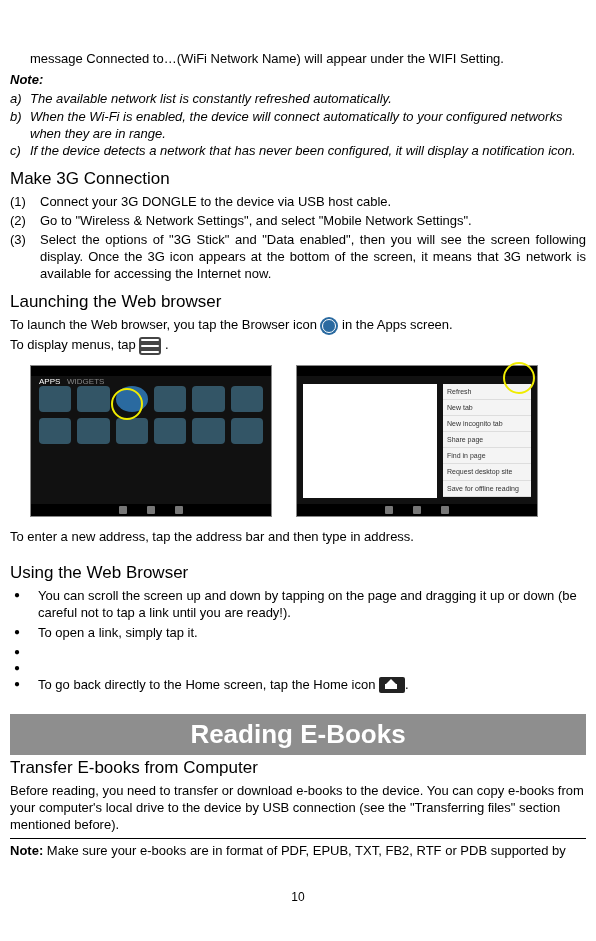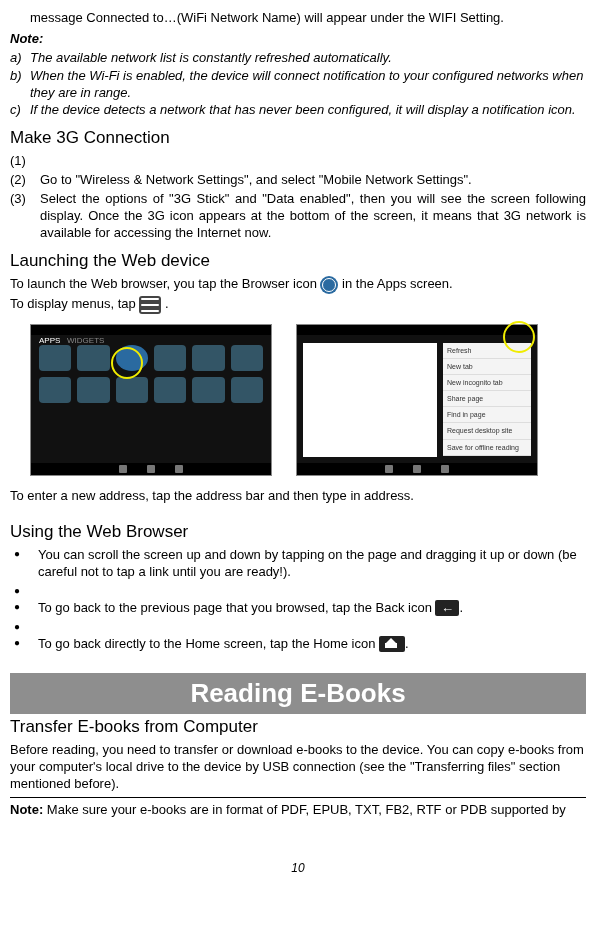--- a/index.html
+++ b/index.html
@@ -7,20 +7,21 @@
     font-size: 13px;
     color: #000;
     margin: 0;
     padding: 10px 10px 10px 10px;
     width: 576px;
     line-height: 1.3;
   }
   .intro-line {
     margin-left: 20px;
     margin-bottom: 4px;
+    margin-top: 41px;
   }
   .note-label {
     font-weight: bold;
     font-style: italic;
     margin-top: 2px;
     margin-bottom: 2px;
   }
   .note-list {
     margin: 0 0 8px 0;
     padding: 0;
@@ -233,62 +234,62 @@
     text-align: center;
     padding: 4px 6px;
     margin: 20px 0 2px 0;
   }
   .hr {
     border-top: 1px solid #000;
     margin: 4px 0;
   }
   .page-num {
     text-align: center;
-    margin-top: 42px;
+    margin-top: 30px;
     font-size: 12px;
-    font-style: italic;
   }
 </style>
 </head>
 <body>
 
 <div class="intro-line">message Connected to…(WiFi Network Name) will appear under the WIFI Setting.</div>
 
 <div class="note-label">Note:</div>
 <ul class="note-list">
   <li>
       <span class="marker">a)</span>
       <span>The available network list is constantly refreshed automatically.</span>
     </li>
   <li>
       <span class="marker">b)</span>
-      <span>When the Wi-Fi is enabled, the device will connect notification to your configured networks when they are in range.</span>
+      <span>When the Wi-Fi is enabled, the device will connect automatically to your configured networks when they are in range.</span>
     </li>
   <li>
       <span class="marker">c)</span>
       <span>If the device detects a network that has never been configured, it will display a notification icon.</span>
     </li>
 </ul>
 
 <div class="heading-lg">Make 3G Connection</div>
 <ul class="num-list">
   <li>
       <span class="marker">(1)</span>
+      <span>Connect your 3G DONGLE to the device via USB host cable.</span>
     </li>
   <li>
       <span class="marker">(2)</span>
       <span>Go to "Wireless &amp; Network Settings", and select "Mobile Network Settings".</span>
     </li>
   <li>
       <span class="marker">(3)</span>
       <span class="justify">Select the options of "3G Stick" and "Data enabled", then you will see the screen following display. Once the 3G icon appears at the bottom of the screen, it means that 3G network is available for accessing the Internet now.</span>
     </li>
 </ul>
 
-<div class="heading-lg">Launching the Web device</div>
+<div class="heading-lg">Launching the Web browser</div>
 <div class="para">
   <span>To launch the Web browser, you tap the Browser icon </span>
   <span class="inline-icon browser-globe"></span>
   <span> in the Apps screen.</span>
 </div>
 <div class="para">
   <span>To display menus, tap </span>
   <span class="menu-lines">
       <span></span>
       <span></span>
@@ -349,24 +350,24 @@
 <div class="para">To enter a new address, tap the address bar and then type in address.</div>
 
 <div class="heading-lg" style="margin-top:16px">Using the Web Browser</div>
 <ul class="bullet-list">
   <li>
       <span class="marker">●</span>
       <span>You can scroll the screen up and down by tapping on the page and dragging it up or down (be careful not to tap a link until you are ready!).</span>
     </li>
   <li>
       <span class="marker">●</span>
-    </li>
-  <li>
-      <span class="marker">●</span>
-      <span><span>To go back to the previous page that you browsed, tap the Back icon </span><span class="back-icon">←</span><span>.</span></span>
+      <span>To open a link, simply tap it.</span>
+    </li>
+  <li>
+      <span class="marker">●</span>
     </li>
   <li>
       <span class="marker">●</span>
     </li>
   <li>
       <span class="marker">●</span>
       <span><span>To go back directly to the Home screen, tap the Home icon </span><span class="home-icon"></span><span>.</span></span>
     </li>
 </ul>
 

